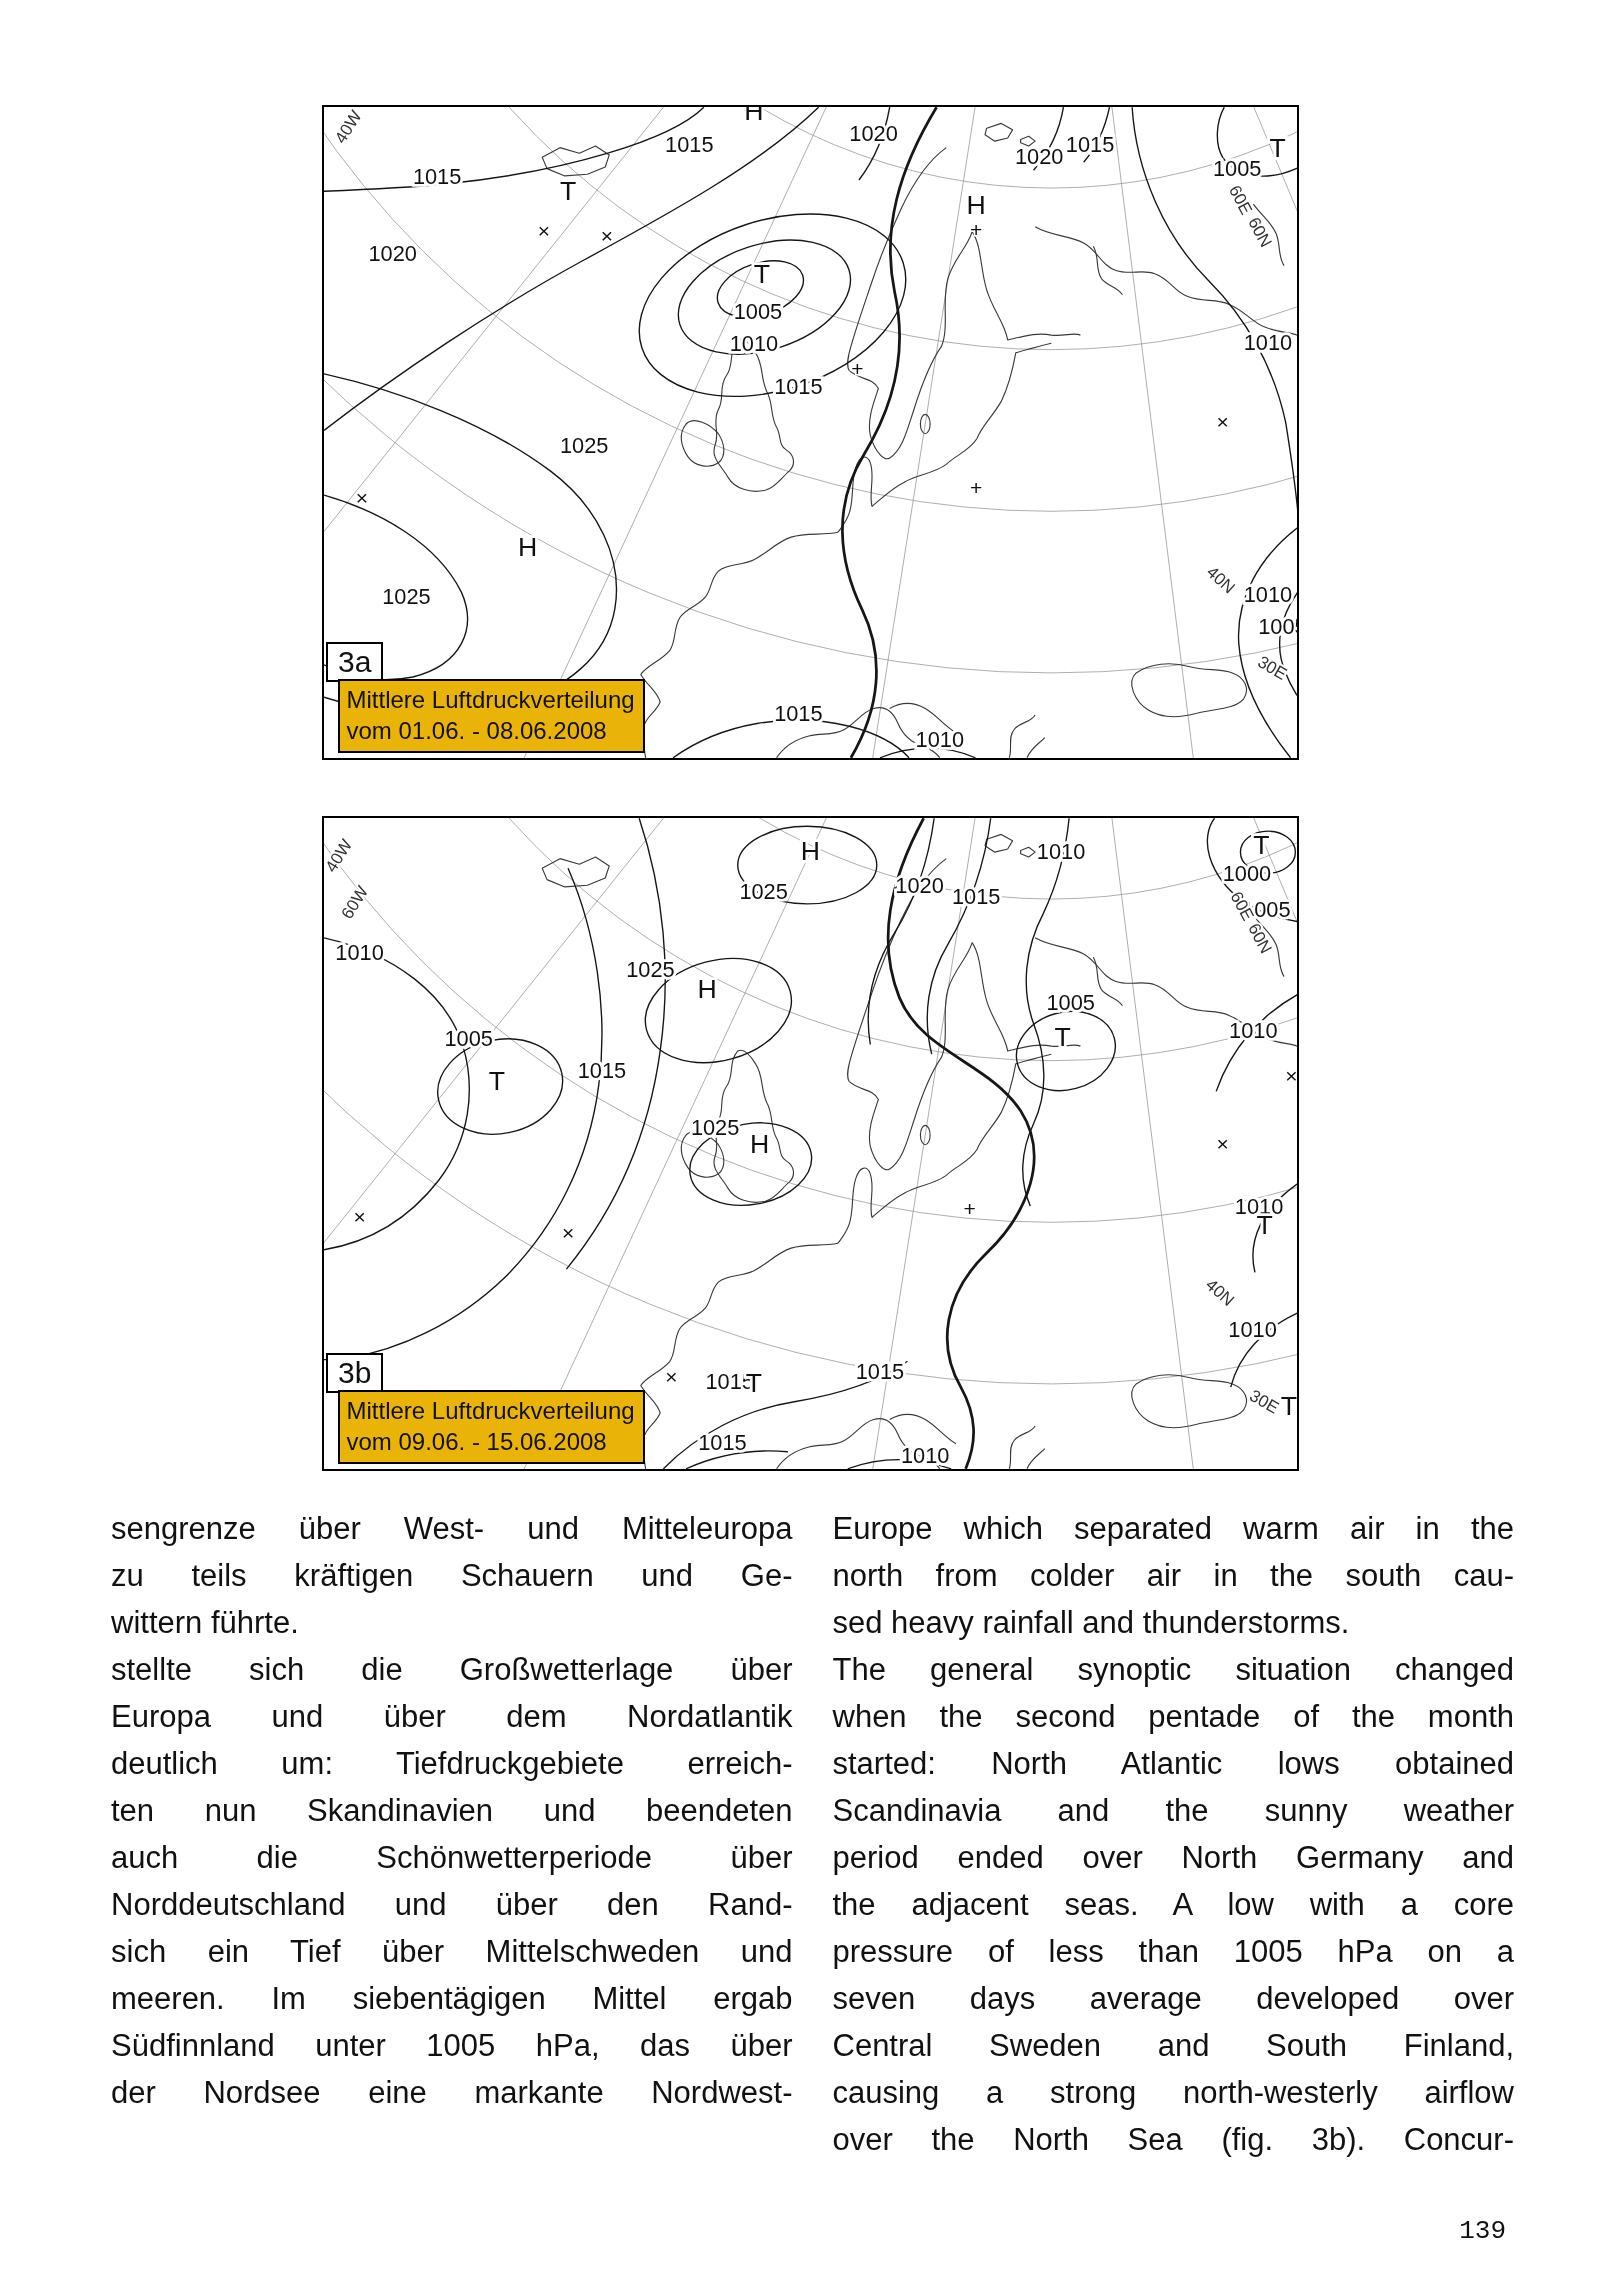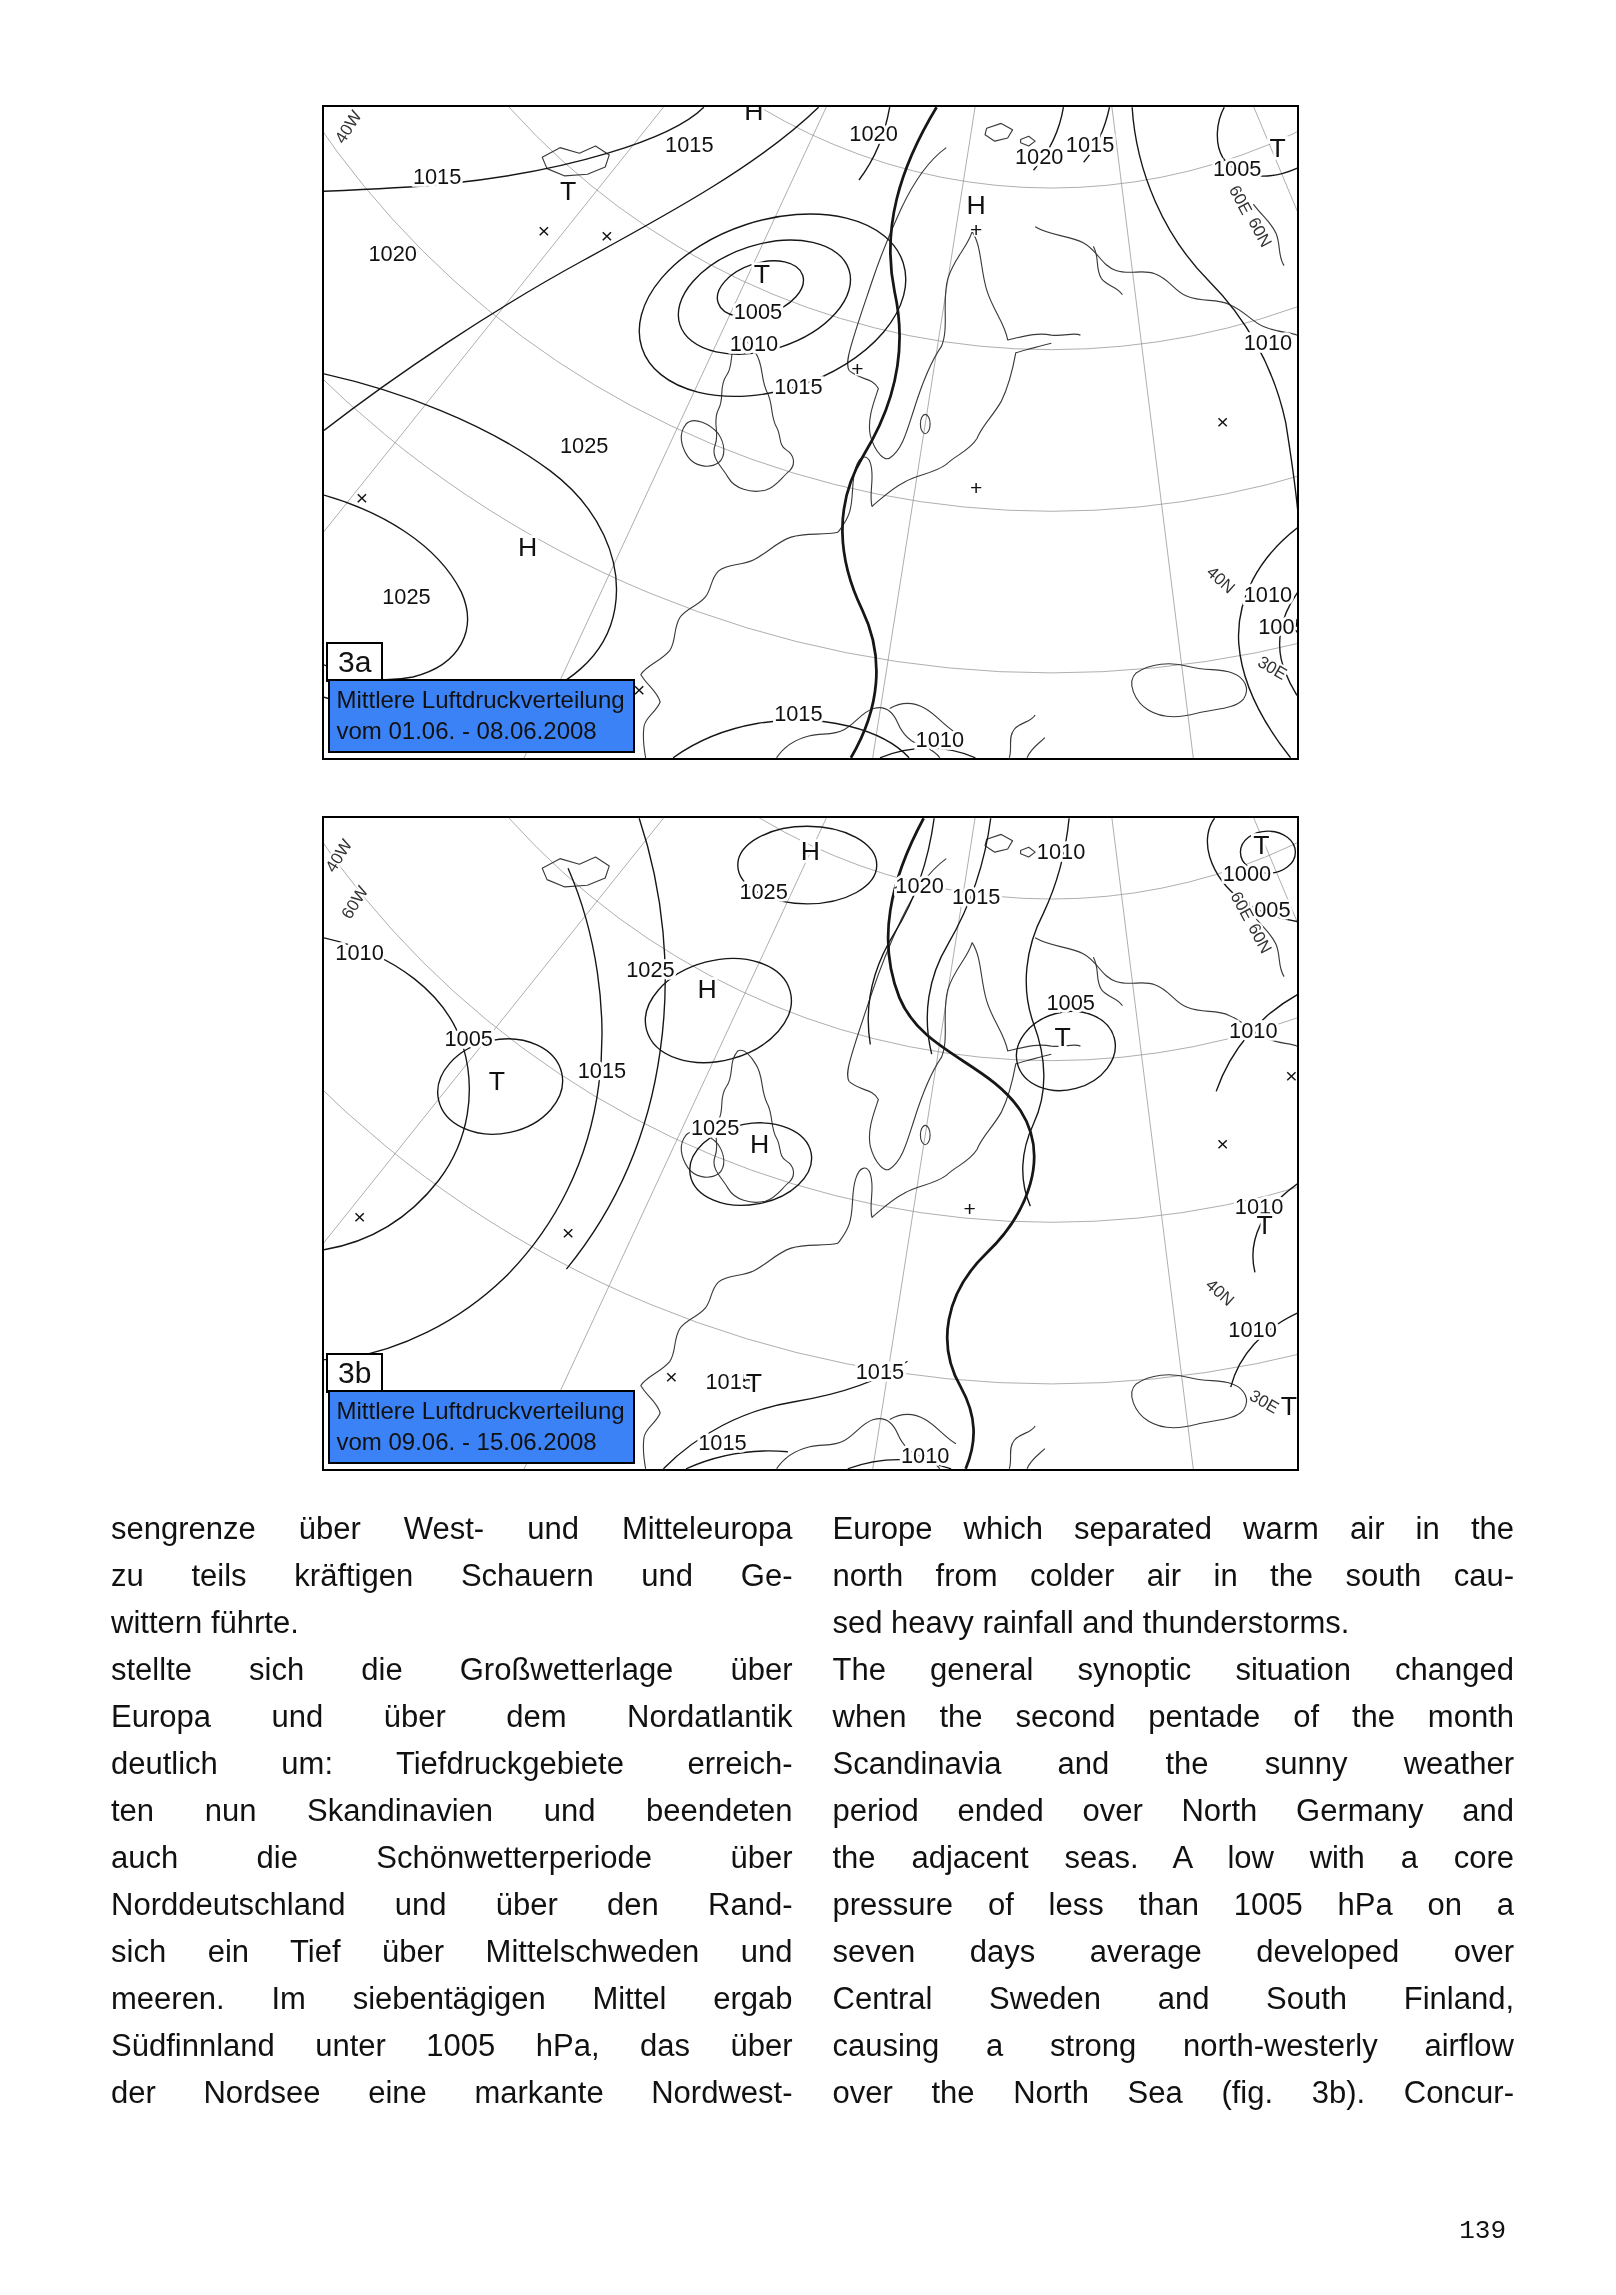--- a/index.html
+++ b/index.html
@@ -14,22 +14,22 @@
   }
   #fig-3a{top:105px}
   #fig-3b{top:816px}
   .map-fig svg{position:absolute;left:0;top:0;width:100%;height:100%}
   .fig-id{
     position:absolute;left:2.4px;bottom:76px;z-index:2;
     border:2.4px solid #000;background:#fff;
     font-size:30px;line-height:1.1;padding:1.6px 9.7px;
   }
   .fig-caption{
-    position:absolute;left:4px;bottom:4.8px;z-index:2;
-    border:2.4px solid #000;background:#3b82f6;
+    position:absolute;left:14px;bottom:4.8px;z-index:2;
+    border:2.4px solid #000;background:#eab308;
     font-size:24px;line-height:1.3;padding:3.2px 8px 4.8px 6.5px;
   }
   
   .grat-line{stroke:#9a9a9a;stroke-width:1;fill:none}
   .coast{stroke:#3a3a3a;stroke-width:1.4;fill:none;stroke-linejoin:round}
   .iso path,.iso ellipse{stroke:#161616;stroke-width:1.7;fill:none}
   .iso .bold{stroke-width:3.4}
   svg text{
     font-family:"Liberation Sans",sans-serif;fill:#111;text-anchor:middle;
     stroke:#fff;stroke-width:7px;paint-order:stroke;
@@ -279,20 +279,21 @@
       </div>
     <div class="col">
         <div class="para">
           <div class="ln">Europe which separated warm air in the</div>
           <div class="ln">north from colder air in the south cau-</div>
           <div class="ln">sed heavy rainfall and thunderstorms.</div>
         </div>
         <div class="para cont">
           <div class="ln">The general synoptic situation changed</div>
           <div class="ln">when the second pentade of the month</div>
+          <div class="ln">started: North Atlantic lows obtained</div>
           <div class="ln">Scandinavia and the sunny weather</div>
           <div class="ln">period ended over North Germany and</div>
           <div class="ln">the adjacent seas. A low with a core</div>
           <div class="ln">pressure of less than 1005 hPa on a</div>
           <div class="ln">seven days average developed over</div>
           <div class="ln">Central Sweden and South Finland,</div>
           <div class="ln">causing a strong north-westerly airflow</div>
           <div class="ln">over the North Sea (fig. 3b). Concur-</div>
         </div>
       </div>

